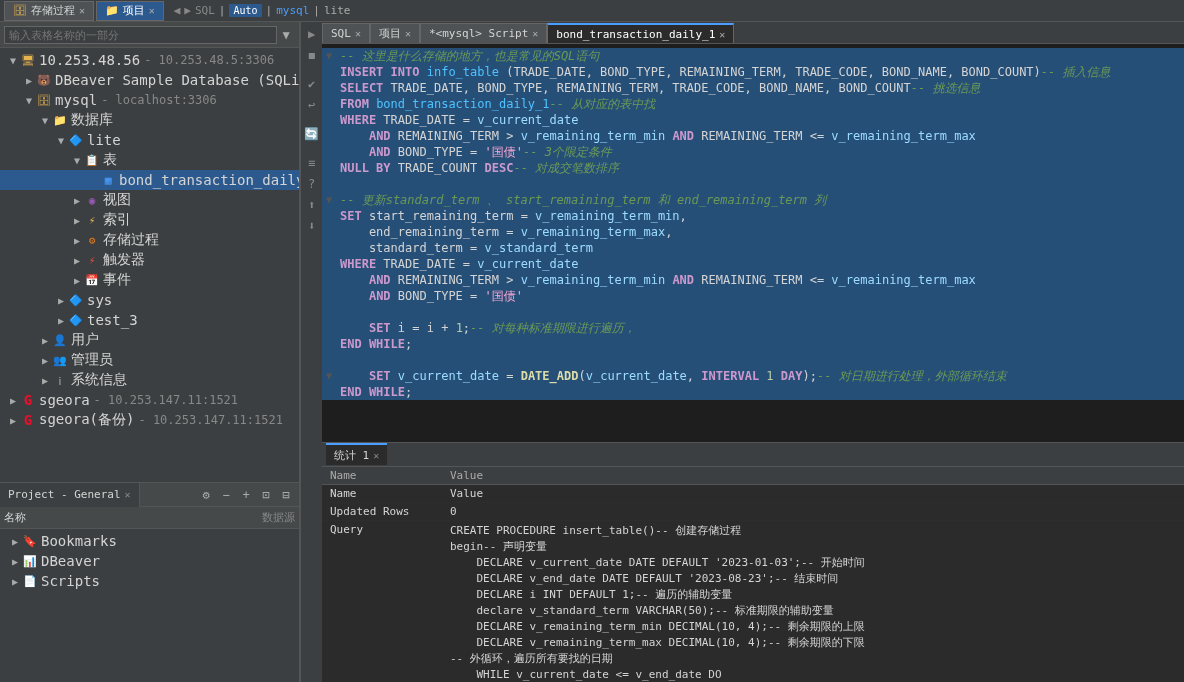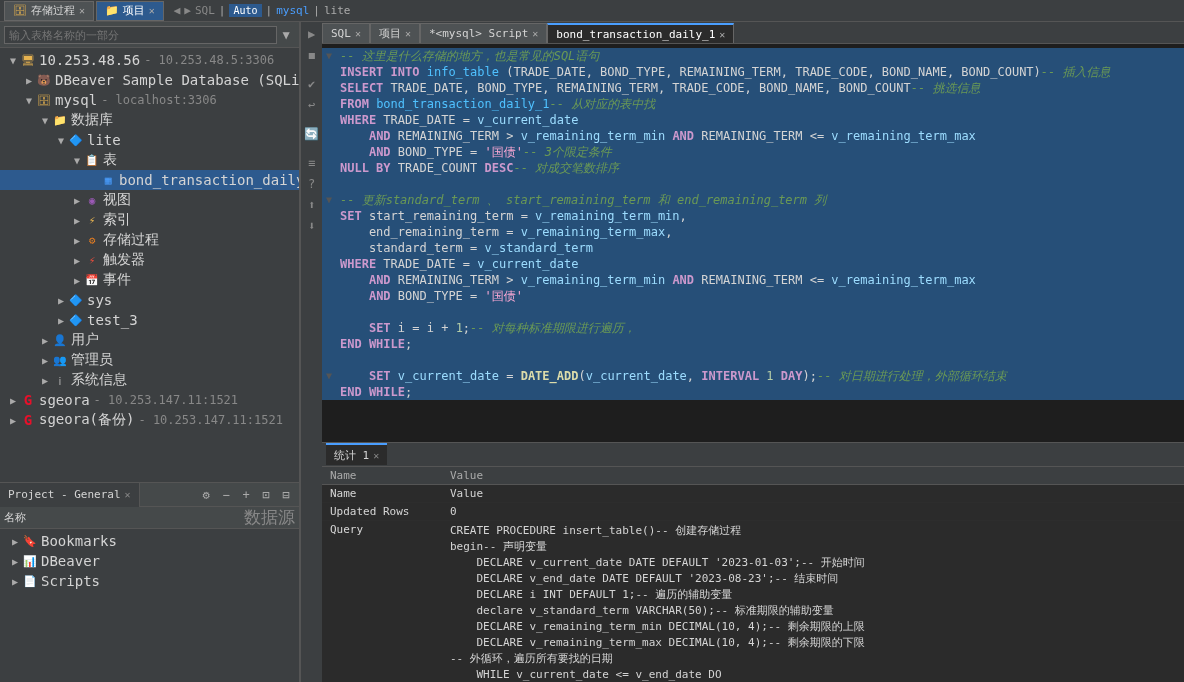--- a/index.html
+++ b/index.html
@@ -32,21 +32,21 @@
     .tree-label { font-size: 14px; }
     .tree-sublabel { font-size: 12px; color: #888; margin-left: 4px; }
 
     
     .project-panel { height: 200px; border-top: 1px solid #555; background: #3c3f41; display: flex; flex-direction: column; }
     .project-tab-bar { height: 24px; background: #45494a; display: flex; align-items: center; border-bottom: 1px solid #555; }
     .project-tab { display: flex; align-items: center; height: 24px; padding: 0 8px; font-size: 11px; color: #d4d4d4; cursor: pointer; gap: 4px; background: #3c3f41; border-right: 1px solid #555; }
     .project-tab-close { font-size: 10px; color: #888; }
     .project-toolbar { height: 22px; background: #45494a; display: flex; align-items: center; padding: 0 4px; gap: 2px; border-bottom: 1px solid #555; }
     .project-toolbar-label { font-size: 11px; color: #d4d4d4; flex: 1; }
-    .project-toolbar-right { font-size: 17px; color: #888; }
+    .project-toolbar-right { font-size: 11px; color: #888; }
     .project-tree { flex: 1; overflow-y: auto; padding: 2px 0; }
 
     
     .right-panel { flex: 1; display: flex; flex-direction: column; overflow: hidden; }
 
     
     .editor-tabs { height: 22px; background: #3c3f41; display: flex; align-items: flex-end; border-bottom: 1px solid #555; }
     .editor-tab { display: flex; align-items: center; height: 20px; padding: 0 8px; background: #4e5254; border: 1px solid #666; border-bottom: none; font-size: 11px; color: #d4d4d4; cursor: pointer; gap: 4px; }
     .editor-tab.active { background: #2b2b2b; color: #fff; border-top: 2px solid #4a9eff; }
 

